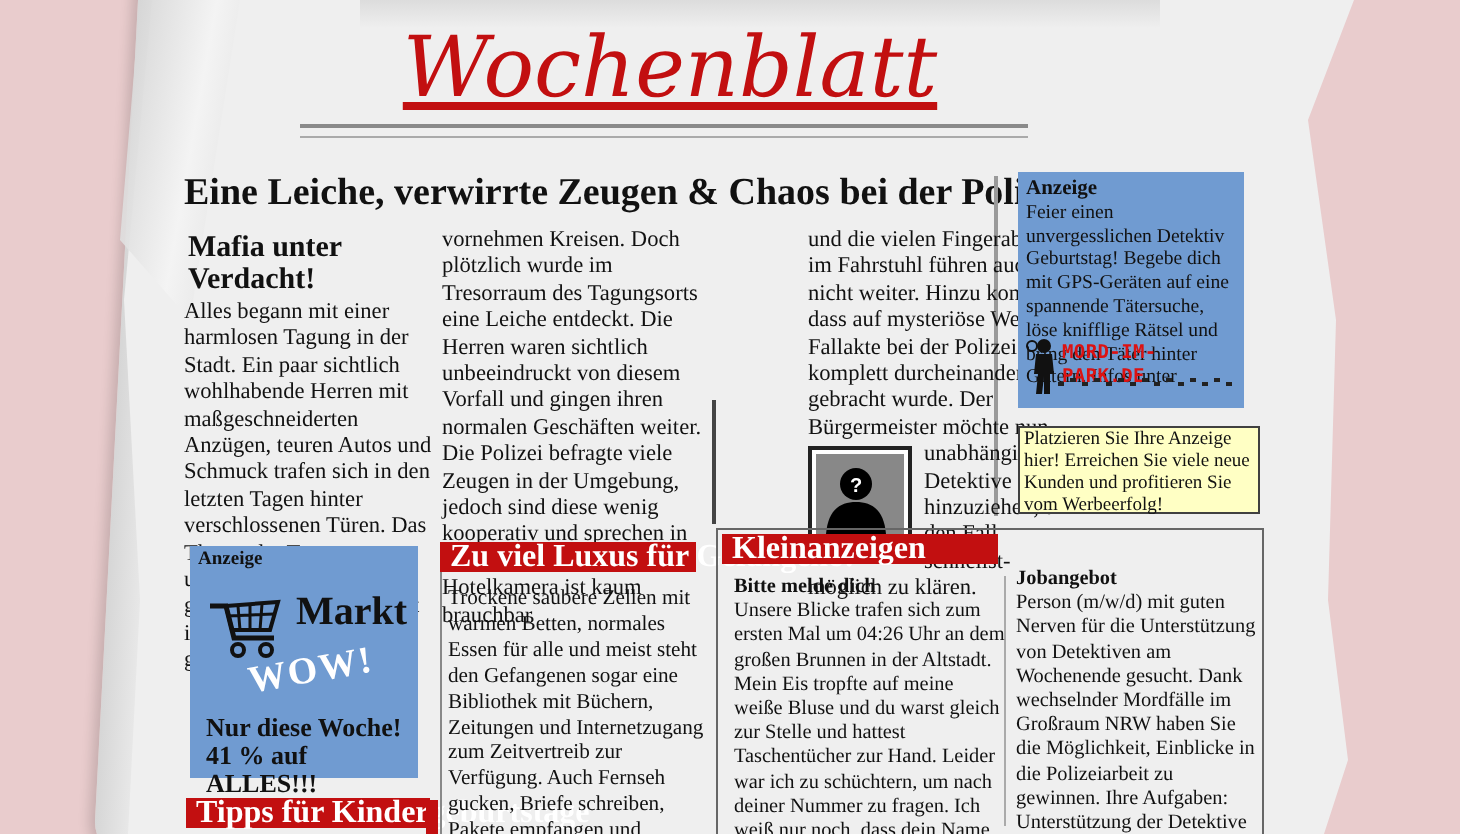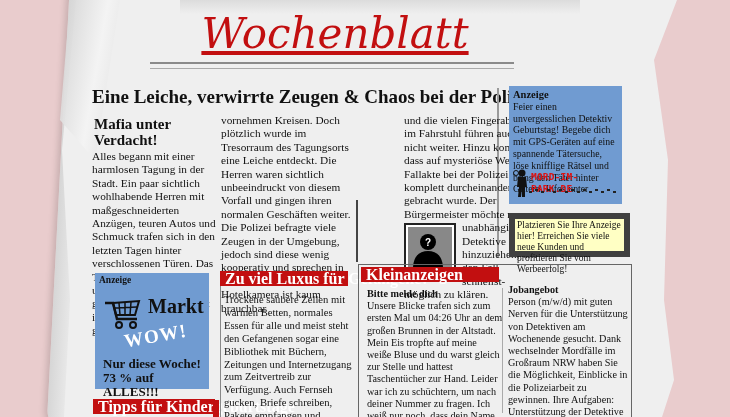--- a/index.html
+++ b/index.html
@@ -23,21 +23,21 @@
   #col3 { left:376px; top:114px; width:138px;margin-left:28px; }
   .col3-vbar { position:absolute; left:356px; top:200px; width:2px; height:62px; background:#444; }
   .photo { float:left; width:44px; height:44px; border:2px solid #222; background:#fff; padding:2px; margin:2px 6px 2px 0; }
   .photo-inner { width:100%; height:100%; background:#888; position:relative; overflow:hidden; }
 
   .ad-detective { position:absolute; left:509px; top:86px; width:113px; height:118px; background:#709bd1; font-size:9.8px; line-height:11.8px; padding:3px 4px; box-sizing:border-box; }
   .ad-detective b { font-size:10.5px; }
   .mord-logo { position:absolute; left:4px; bottom:6px; width:106px; height:30px; }
   .mord-text { position:absolute; left:18px; top:3px; color:#d11; font-family:"DejaVu Sans Mono", monospace; font-weight:bold; font-size:9.5px; letter-spacing:0.2px; }
 
-  .ad-place { position:absolute; left:509px; top:213px; width:121px; height:44px; background:#ffffc4; border:6px solid #404040; font-size:9.5px; line-height:11px; padding:1px 2px; box-sizing:border-box; }
+  .ad-place { position:absolute; left:509px; top:213px; width:121px; height:44px; background:#ffffc4; border:1px solid #404040; font-size:9.5px; line-height:11px; padding:1px 2px; box-sizing:border-box; }
 
   .ad-markt { position:absolute; left:95px; top:273px; width:114px; height:116px; background:#709bd1; box-sizing:border-box; padding:2px 4px; }
   .ad-markt .lbl { font-size:9.5px; font-weight:bold; }
   .markt-word { position:absolute; left:53px; top:22px; font-size:20px; font-weight:bold; }
   .wow { position:absolute; left:29px; top:52px; color:#fff; font-size:19px; font-weight:bold; transform:rotate(-10deg); letter-spacing:1px; }
   .markt-slogan { position:absolute; left:8px; top:84px; font-size:13px; font-weight:bold; line-height:14px; }
   .cart { position:absolute; left:8px; top:22px; width:42px; height:36px; }
 
   .red-tag { position:absolute; background:#c20f10; color:#fff; font-weight:bold; font-size:16px; line-height:15px; padding:0 5px; white-space:nowrap; }
   #tag-kinder { left:93px; top:399px; width:122px; box-sizing:border-box; }
@@ -132,21 +132,21 @@
     <path d="M2 8 L10 8 L14 24 L34 24" fill="none" stroke="#111" stroke-width="2.5"></path>
     <path d="M10 8 L36 6 L32 20 L13 20 Z" fill="none" stroke="#111" stroke-width="2"></path>
     <path d="M16 8 L17 20 M22 7 L22 20 M28 7 L27 20 M11 13 L34 12" stroke="#111" stroke-width="1.5"></path>
     <circle cx="16" cy="30" r="3" fill="none" stroke="#111" stroke-width="2"></circle>
     <circle cx="30" cy="30" r="3" fill="none" stroke="#111" stroke-width="2"></circle>
   </svg>
   <div class="markt-word">Markt</div>
   <div class="wow">WOW!</div>
   <div class="markt-slogan">
     <div>Nur diese Woche!</div>
-    <div>73 % auf ALLES!!!</div>
+    <div>41 % auf ALLES!!!</div>
   </div>
 </div>
 
 <div class="red-tag" id="tag-kinder">Tipps für Kindergeburtstage</div>
 <div class="red-tag" id="tag-luxus">Zu viel Luxus für Gefangene?</div>
 <div class="luxus-box"></div>
 <div class="luxus-redbar"></div>
 <div class="luxus-text">Trockene saubere Zellen mit warmen Betten, normales Essen für alle und meist steht den Gefangenen sogar eine Bibliothek mit Büchern, Zeitungen und Internetzugang zum Zeitvertreib zur Verfügung. Auch Fernseh gucken, Briefe schreiben, Pakete empfangen und gelegentliches telefonieren ist kein Problem. Nun diskutieren Politiker darüber ob dies zu viel Luxus ist. Diskutieren Sie mit uns und teilen Sie Ihre Meinung per WhatsApp</div>
 
 <div class="klein-box"></div>

